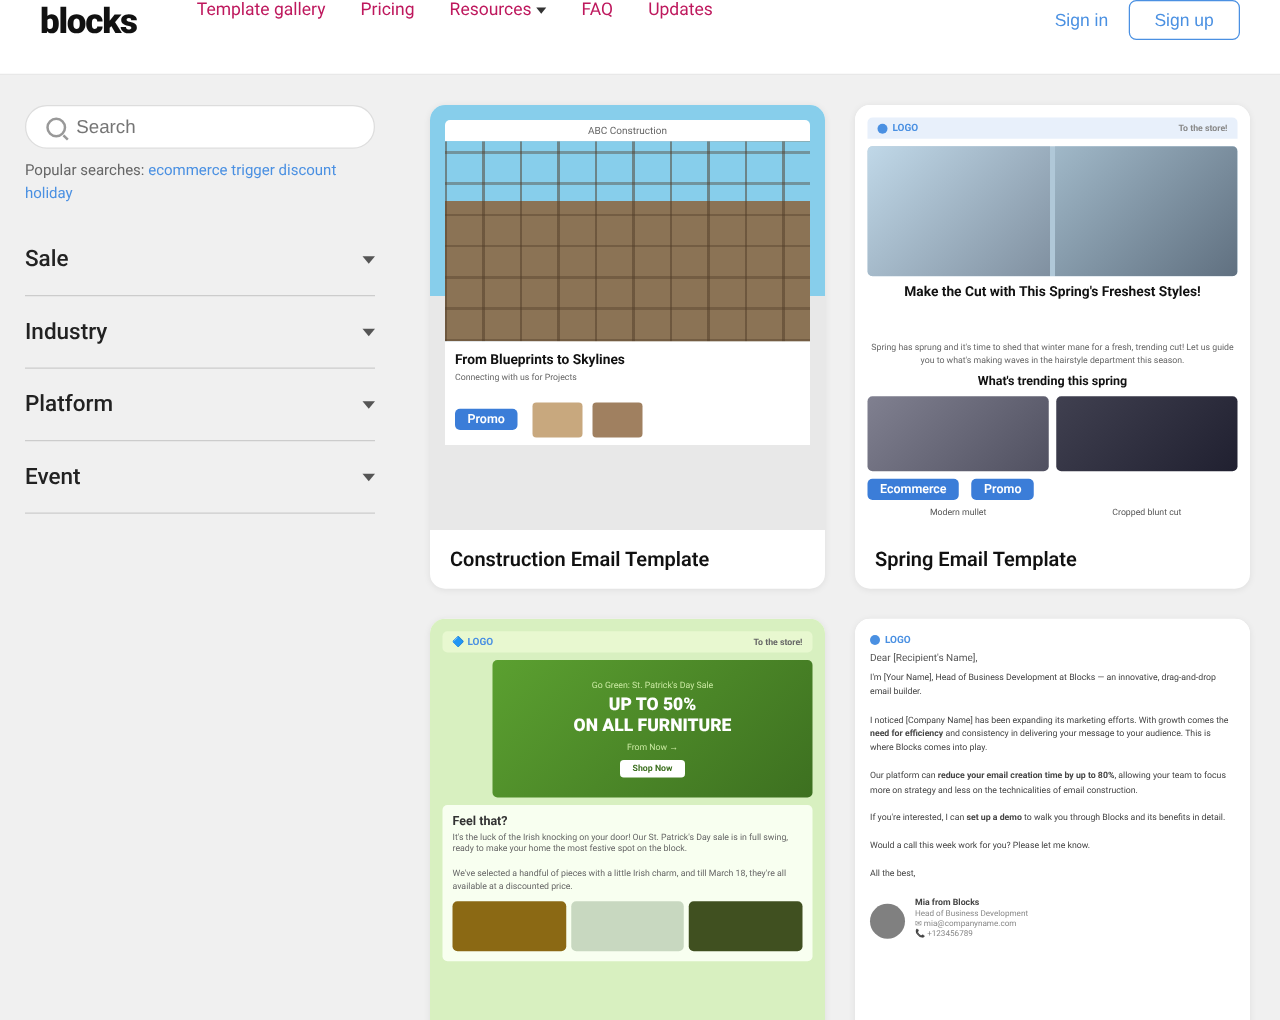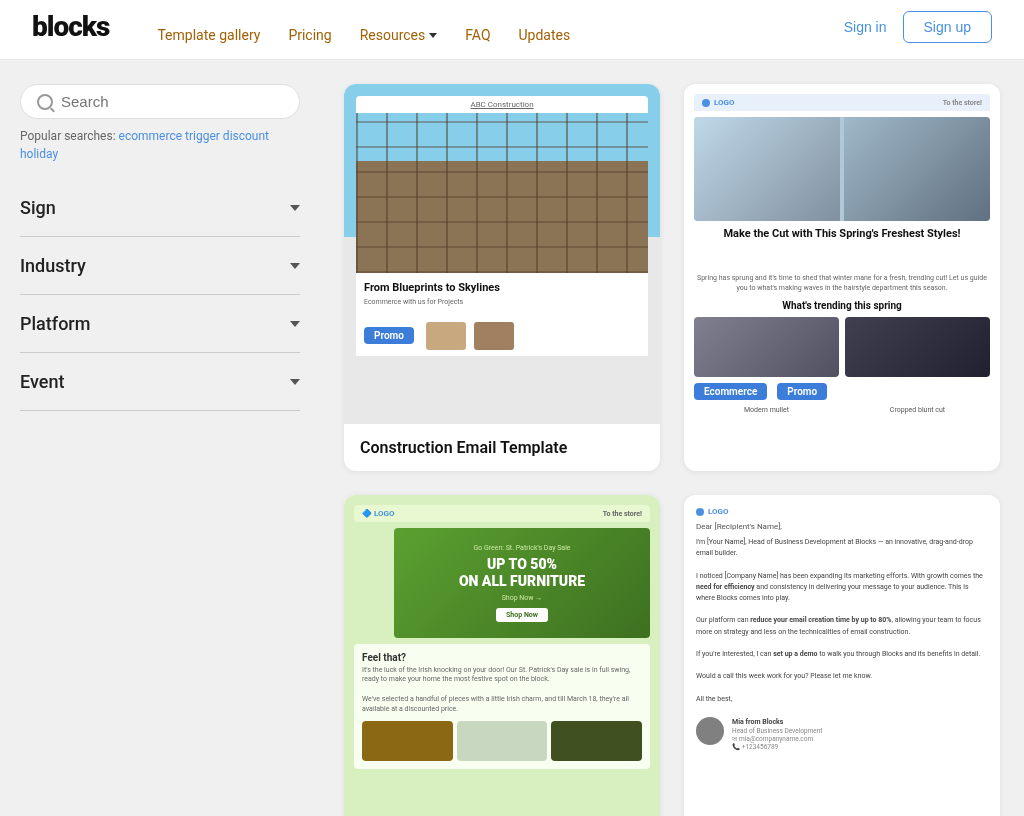--- a/index.html
+++ b/index.html
@@ -2,22 +2,22 @@
 <html><head>
   <meta charset="utf-8">
   <style>
     * { box-sizing: border-box; margin: 0; padding: 0; }
     body { font-family: -apple-system, BlinkMacSystemFont, 'Segoe UI', Roboto, sans-serif; background: #f0f0f0; color: #333; }
 
     
     .header {
       background: #fff;
       display: flex;
-      align-items: flex-end;
-      padding: 16px 32px;
+      align-items: flex-start;
+      padding: 0 32px;
       height: 60px;
       border-bottom: 1px solid #e8e8e8;
       position: sticky;
       top: 0;
       z-index: 100;
     }
     .logo {
       font-size: 28px;
       font-weight: 900;
       color: #111;
@@ -25,21 +25,21 @@
       margin-right: 48px;
     }
     .nav {
       display: flex;
       align-items: center;
       gap: 28px;
       flex: 1;
     }
     .nav-item {
       font-size: 14px;
-      color: #a16207;
+      color: #be185d;
       cursor: pointer;
       white-space: nowrap;
     }
     .nav-item-resources {
       display: flex;
       align-items: center;
       gap: 4px;
     }
     .chevron-down {
       width: 0; height: 0;
@@ -201,21 +201,20 @@
       position: relative;
     }
     .construction-header-bar {
       background: #fff;
       width: 100%;
       padding: 4px 8px;
       font-size: 8px;
       color: #666;
       text-align: center;
       border-radius: 4px 4px 0 0;
-      text-decoration: underline;
     }
     .construction-img-area {
       width: 100%;
       height: 160px;
       background: linear-gradient(135deg, #87CEEB 0%, #b0c4d8 40%, #8B7355 60%, #6B5A3C 80%);
       position: relative;
       overflow: hidden;
     }
     .construction-scaffolding {
       position: absolute;
@@ -448,21 +447,21 @@
       color: #555;
     }
     .cold-text-block {
       font-size: 7px;
       color: #444;
       line-height: 1.6;
     }
     .cold-text-bold { font-weight: 700; }
     .cold-signature {
       display: flex;
-      align-items: flex-start;
+      align-items: flex-end;
       gap: 8px;
       margin-top: 6px;
     }
     .cold-avatar {
       width: 28px;
       height: 28px;
       border-radius: 50%;
       background: #808080;
     }
     .cold-sig-text {
@@ -516,21 +515,21 @@
         <a class="popular-link"> ecommerce</a>
         <a class="popular-link"> trigger</a>
         <a class="popular-link"> discount</a>
         <a class="popular-link"> holiday</a>
       </div>
     </div>
 
     <div class="filter-section">
       <div class="filter-item">
         <div class="filter-header">
-          <span class="filter-label">Sign</span>
+          <span class="filter-label">Sale</span>
           <span class="filter-chevron"></span>
         </div>
       </div>
       <div class="filter-item">
         <div class="filter-header">
           <span class="filter-label">Industry</span>
           <span class="filter-chevron"></span>
         </div>
       </div>
       <div class="filter-item">
@@ -553,21 +552,21 @@
 
       <div class="template-card">
         <div class="template-preview">
           <div class="construction-preview" style="width:100%;height:100%;">
             <div class="construction-header-bar">ABC Construction</div>
             <div class="construction-img-area">
               <div class="construction-scaffolding"></div>
             </div>
             <div class="construction-body">
               <div class="construction-title-text">From Blueprints to Skylines</div>
-              <div style="font-size:7px;color:#666;line-height:1.4;">Ecommerce with us for Projects</div>
+              <div style="font-size:7px;color:#666;line-height:1.4;">Connecting with us for Projects</div>
             </div>
             <div class="construction-footer-area">
               <span class="tag-badge tag-promo">Promo</span>
               <div class="footer-small-img"></div>
               <div class="footer-small-img" style="background:#a08060;"></div>
             </div>
           </div>
         </div>
         <div class="template-name">Construction Email Template</div>
       </div>
@@ -593,33 +592,34 @@
             <div class="spring-tags-row">
               <span class="tag-badge tag-ecommerce">Ecommerce</span>
               <span class="tag-badge tag-promo2">Promo</span>
             </div>
             <div class="spring-captions">
               <div class="spring-caption">Modern mullet</div>
               <div class="spring-caption">Cropped blunt cut</div>
             </div>
           </div>
         </div>
+        <div class="template-name">Spring Email Template</div>
       </div>
 
       <div class="template-card">
         <div class="template-preview">
           <div class="green-preview" style="width:100%;height:100%;">
             <div class="green-logo-bar">
               <span>🔷 LOGO</span>
               <span style="font-size:7px;color:#666;">To the store!</span>
             </div>
             <div class="green-hero">
               <div class="green-hero-subtitle">Go Green: St. Patrick's Day Sale</div>
               <div class="green-hero-title">UP TO 50%<br>ON ALL FURNITURE</div>
-              <div class="green-hero-sub2">Shop Now →</div>
+              <div class="green-hero-sub2">From Now →</div>
               <div class="green-hero-btn">Shop Now</div>
             </div>
             <div class="green-body">
               <div class="green-body-title">Feel that?</div>
               <div class="green-body-text">It's the luck of the Irish knocking on your door! Our St. Patrick's Day sale is in full swing, ready to make your home the most festive spot on the block.<br><br>We've selected a handful of pieces with a little Irish charm, and till March 18, they're all available at a discounted price.</div>
               <div class="green-products">
                 <div class="green-product"></div>
                 <div class="green-product green-product2"></div>
                 <div class="green-product green-product3"></div>
               </div>

